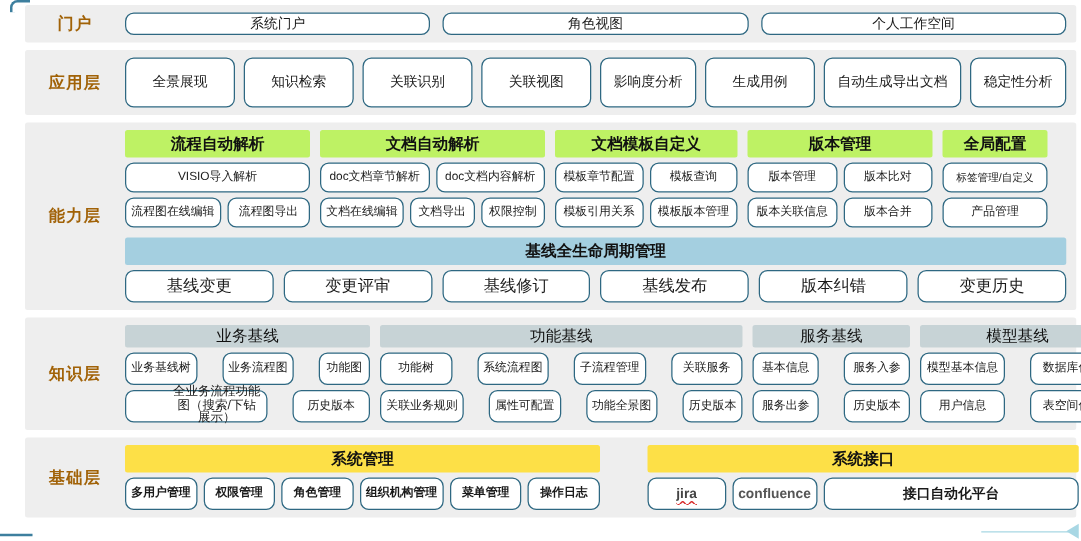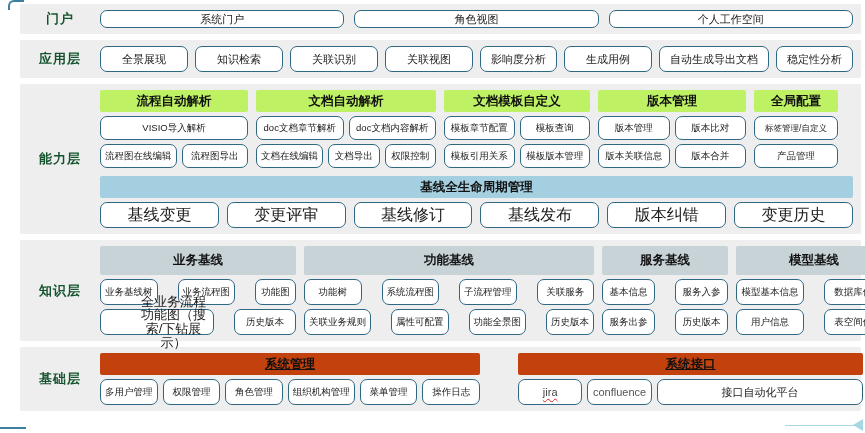--- a/index.html
+++ b/index.html
@@ -21,21 +21,21 @@
     border-radius: 2px;
   }
   .band-label {
     width: 80px;
     flex: 0 0 80px;
     display: flex;
     align-items: center;
     justify-content: center;
     font-weight: bold;
     font-size: 13px;
-    color: #14532d;
+    color: #a16207;
     letter-spacing: 1px;
   }
   .band-body { flex: 1 1 auto; padding: 6px 8px 6px 0; display: flex; flex-direction: column; gap: 4px; }
 
   
   .pill {
     border: 1.4px solid #2e6882;
     border-radius: 7px;
     background: #ffffff;
     color: #1a1a1a;
@@ -47,21 +47,21 @@
     padding: 2px 4px;
     white-space: nowrap;
   }
 
   
   .portal-row { display: flex; gap: 10px; }
   .portal-row .pill { flex: 1 1 0; height: 18px; font-size: 11px; }
 
   
   .app-row { display: flex; gap: 7px; }
-  .app-row .pill { height: 26px; font-size: 11px; padding: 0 10px; }
+  .app-row .pill { height: 40px; font-size: 11px; padding: 0 10px; }
   .app-row .pill.grow { flex: 1 1 0; }
 
   
   .cap-groups { display: flex; gap: 8px; align-items: flex-start; }
   .cap-group { display: flex; flex-direction: column; gap: 4px; }
   .group-head {
     background: #bef264;
     color: #111111;
     font-weight: bold;
     font-size: 12.5px;
@@ -79,45 +79,45 @@
   .g-ver  { flex: 0 0 148px; }
   .g-cfg  { flex: 0 0 84px; }
 
   
   .bl-block { margin-top: 4px; display: flex; flex-direction: column; gap: 4px; }
   .bl-head {
     background: #a4cfe0; color: #111111; font-weight: bold; font-size: 12.5px;
     height: 22px; display: flex; align-items: center; justify-content: center; border-radius: 2px;
   }
   .bl-row { display: flex; gap: 8px; }
-  .bl-row .pill { flex: 1 1 0; height: 26px; font-size: 16px; }
+  .bl-row .pill { flex: 1 1 0; height: 26px; font-size: 13px; }
 
   
   .kn-groups { display: flex; gap: 8px; align-items: flex-start; }
   .kn-group { display: flex; flex-direction: column; gap: 4px; }
   .kn-head {
-    background: #c7d3d6; color: #111111; font-weight: bold; font-size: 12.5px;
-    height: 29px; display: flex; align-items: center; justify-content: center; border-radius: 2px;
+    background: #c7d3d6; color: #111111; font-weight: normal; font-size: 12.5px;
+    height: 18px; display: flex; align-items: center; justify-content: center; border-radius: 2px;
   }
   .kn-row { display: flex; gap: 20px; }
   .kn-row .pill { height: 26px; font-size: 9.5px; flex: 1 1 0; }
-  .kn-row .pill.two-line { font-size: 13px; line-height: 1.05; white-space: normal; padding-left: 37px; }
+  .kn-row .pill.two-line { font-size: 10px; line-height: 1.05; white-space: normal; padding-left: 37px; }
   .k-biz { flex: 0 0 196px; }
   .k-fn  { flex: 0 0 228px; }
   .k-svc { flex: 0 0 126px; }
   .k-mdl { flex: 0 0 156px; }
 
   
   .fd-groups { display: flex; gap: 38px; align-items: flex-start; }
   .fd-group { display: flex; flex-direction: column; gap: 4px; }
   .fd-head {
-    background: #c2410c; color: #111111; font-weight: bold; font-size: 12.5px;
-    height: 22px; display: flex; align-items: center; justify-content: center; border-radius: 2px; text-decoration: underline;
-  }
-  .fd-row { display: flex; gap: 5px; }
+    background: #fde047; color: #111111; font-weight: bold; font-size: 12.5px;
+    height: 22px; display: flex; align-items: center; justify-content: center; border-radius: 2px;
+  }
+  .fd-row { display: flex; gap: 5px; font-weight: bold; }
   .fd-row .pill { height: 26px; font-size: 9.5px; flex: 1 1 0; }
   .f-sys { flex: 0 0 380px; }
   .f-api { flex: 0 0 345px; }
   .f-api .fd-row .pill { font-size: 11px; }
 
   .misspelled {
     text-decoration: underline wavy #d92b2b;
     text-decoration-thickness: 1px;
     text-underline-offset: 2px;
     color: #444444;

